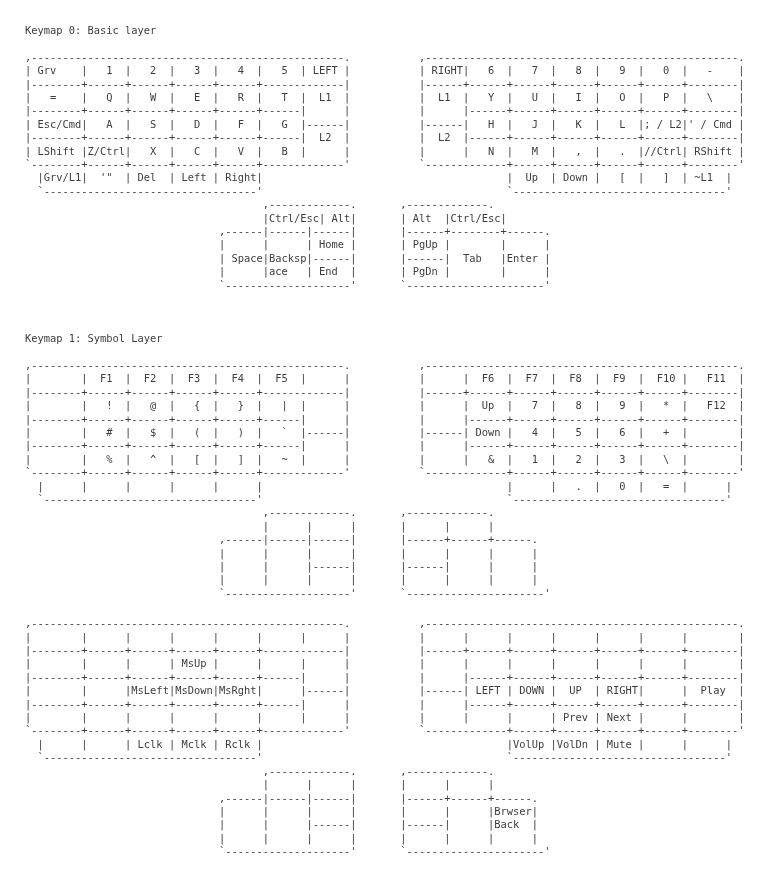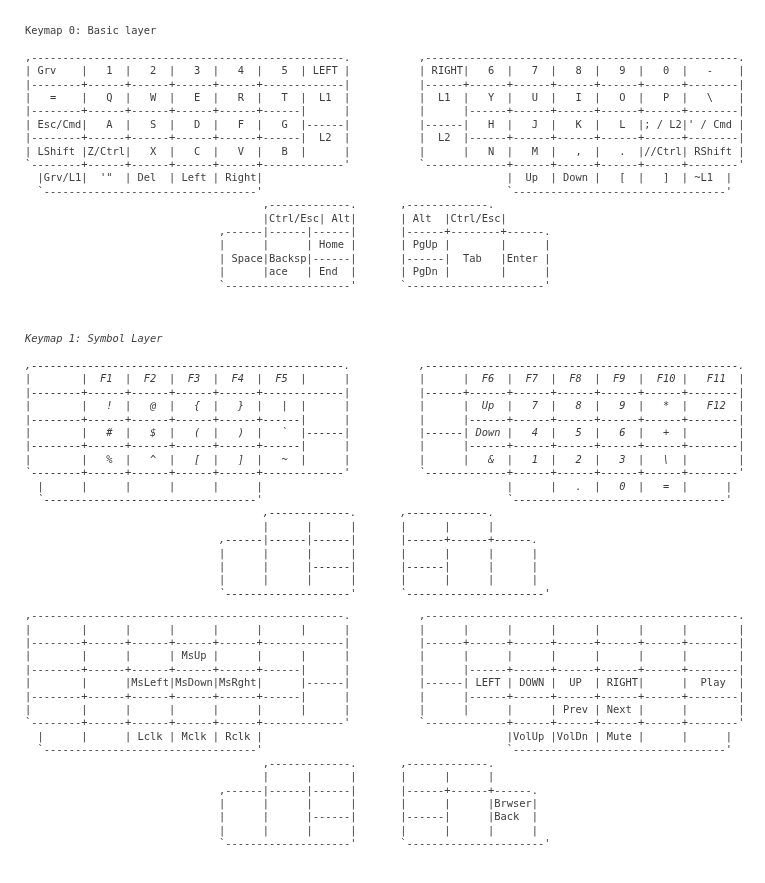--- a/index.html
+++ b/index.html
@@ -23,22 +23,21 @@
     color: #3d3d3d;
     white-space: pre;
   }
   .keymap-section .heading {
     margin-bottom: 13.4px;
   }
   .keymap-section.gap-large {
     margin-bottom: 40px;
   }
   .keymap-section.gap-small {
-    margin-bottom: 9px;
-    font-style: italic;
+    margin-bottom: 17px;
   }
 </style>
 </head>
 <body>
 
 <div class="page">
 
   <section class="keymap-section gap-large">
     <pre class="heading">Keymap 0: Basic layer</pre>
     <pre class="art">,--------------------------------------------------.           ,--------------------------------------------------.

